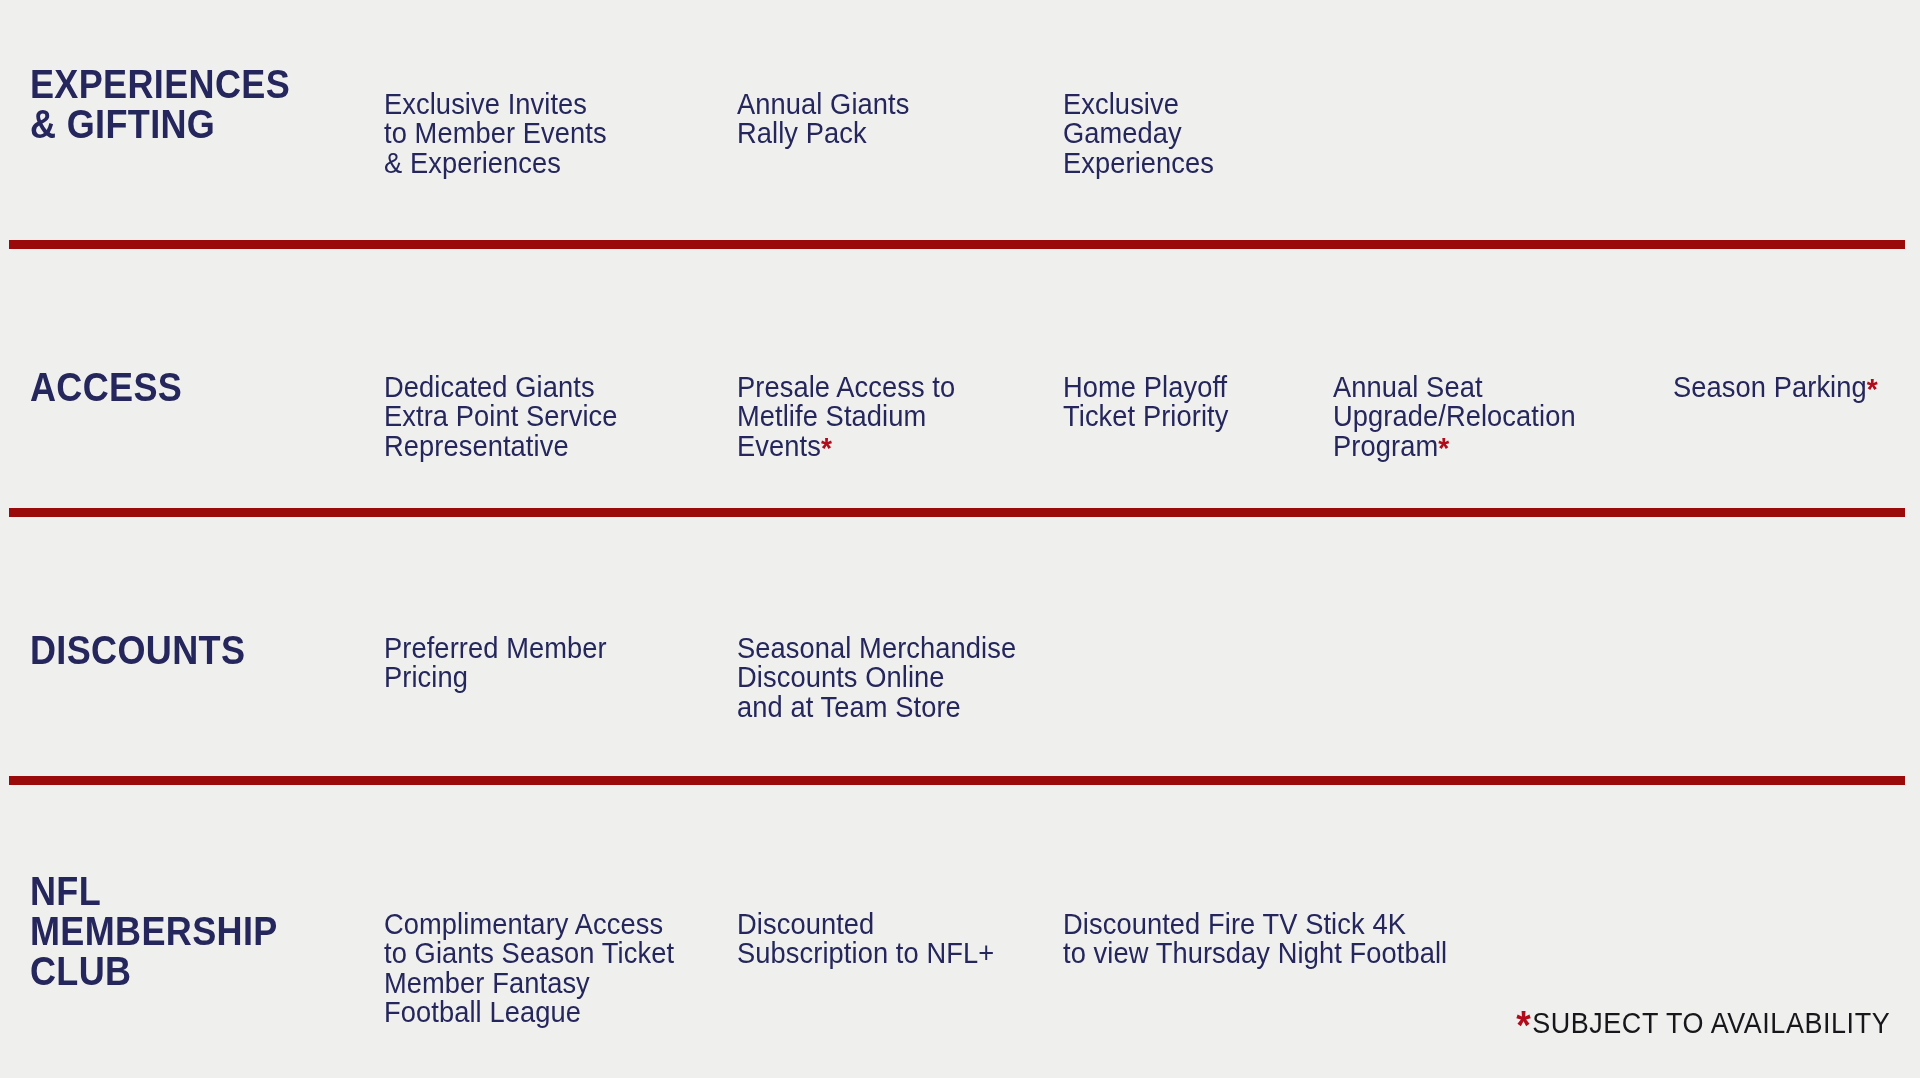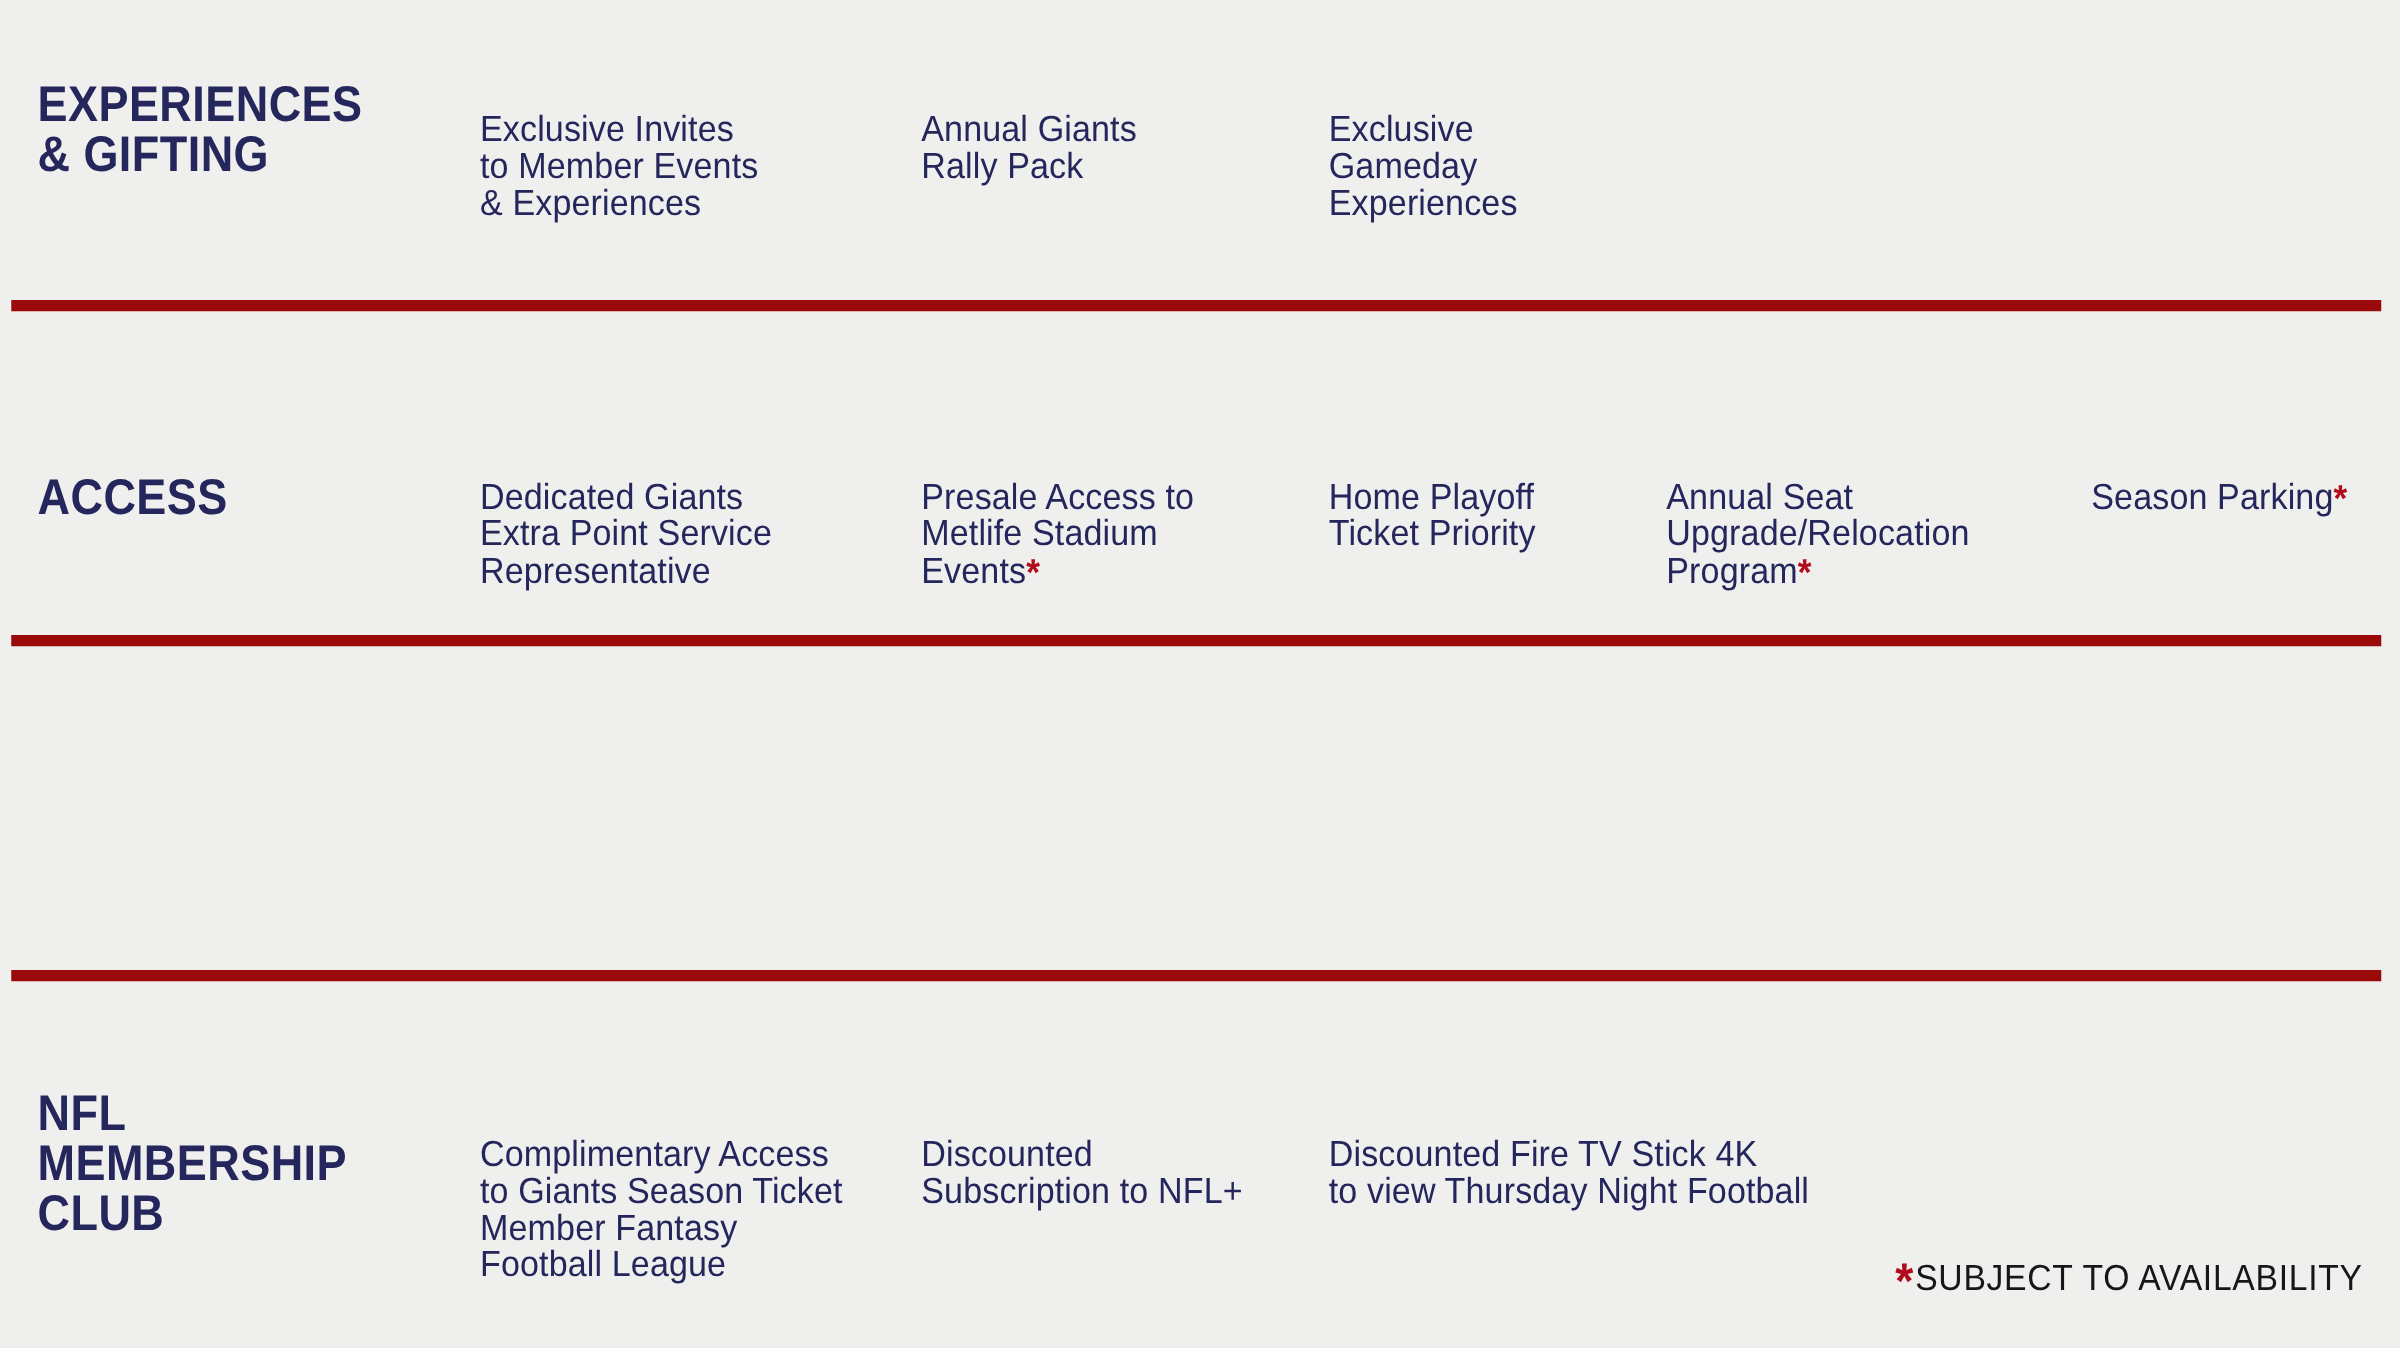--- a/index.html
+++ b/index.html
@@ -23,21 +23,21 @@
 
   
   .section-row {
     position: absolute;
     left: 0;
     width: 1876px;
     box-sizing: border-box;
   }
 
   .row-experiences { top: 38px;  height: 190px; }
-  .row-access      { top: 332px; height: 180px; }
+  .row-access      { top: 321px; height: 180px; }
   .row-discounts   { top: 582px; height: 180px; }
   .row-nfl         { top: 858px; height: 160px; }
 
   
   .divider {
     position: absolute;
     left: 9px;
     width: 1896px;
     height: 9px;
     background: #9b0a0a;
@@ -177,20 +177,33 @@
 Upgrade/Relocation
 Program</span><span class="star">*</span>
     </div>
     <div class="benefit-item col-5 items-top-acc">
       <span>Season Parking</span><span class="star">*</span>
     </div>
   </div>
 
   <div class="divider divider-2"></div>
 
+  <div class="section-row row-discounts">
+    <div class="section-heading heading-discounts">DISCOUNTS</div>
+
+    <div class="benefit-item col-1 items-top-dis">
+      <span>Preferred Member
+Pricing</span>
+    </div>
+    <div class="benefit-item col-2 items-top-dis">
+      <span>Seasonal Merchandise
+Discounts Online
+and at Team Store</span>
+    </div>
+  </div>
 
   <div class="divider divider-3"></div>
 
   <div class="section-row row-nfl">
     <div class="section-heading heading-nfl">NFL
 MEMBERSHIP
 CLUB</div>
 
     <div class="benefit-item col-1 items-top-nfl">
       <span>Complimentary Access

